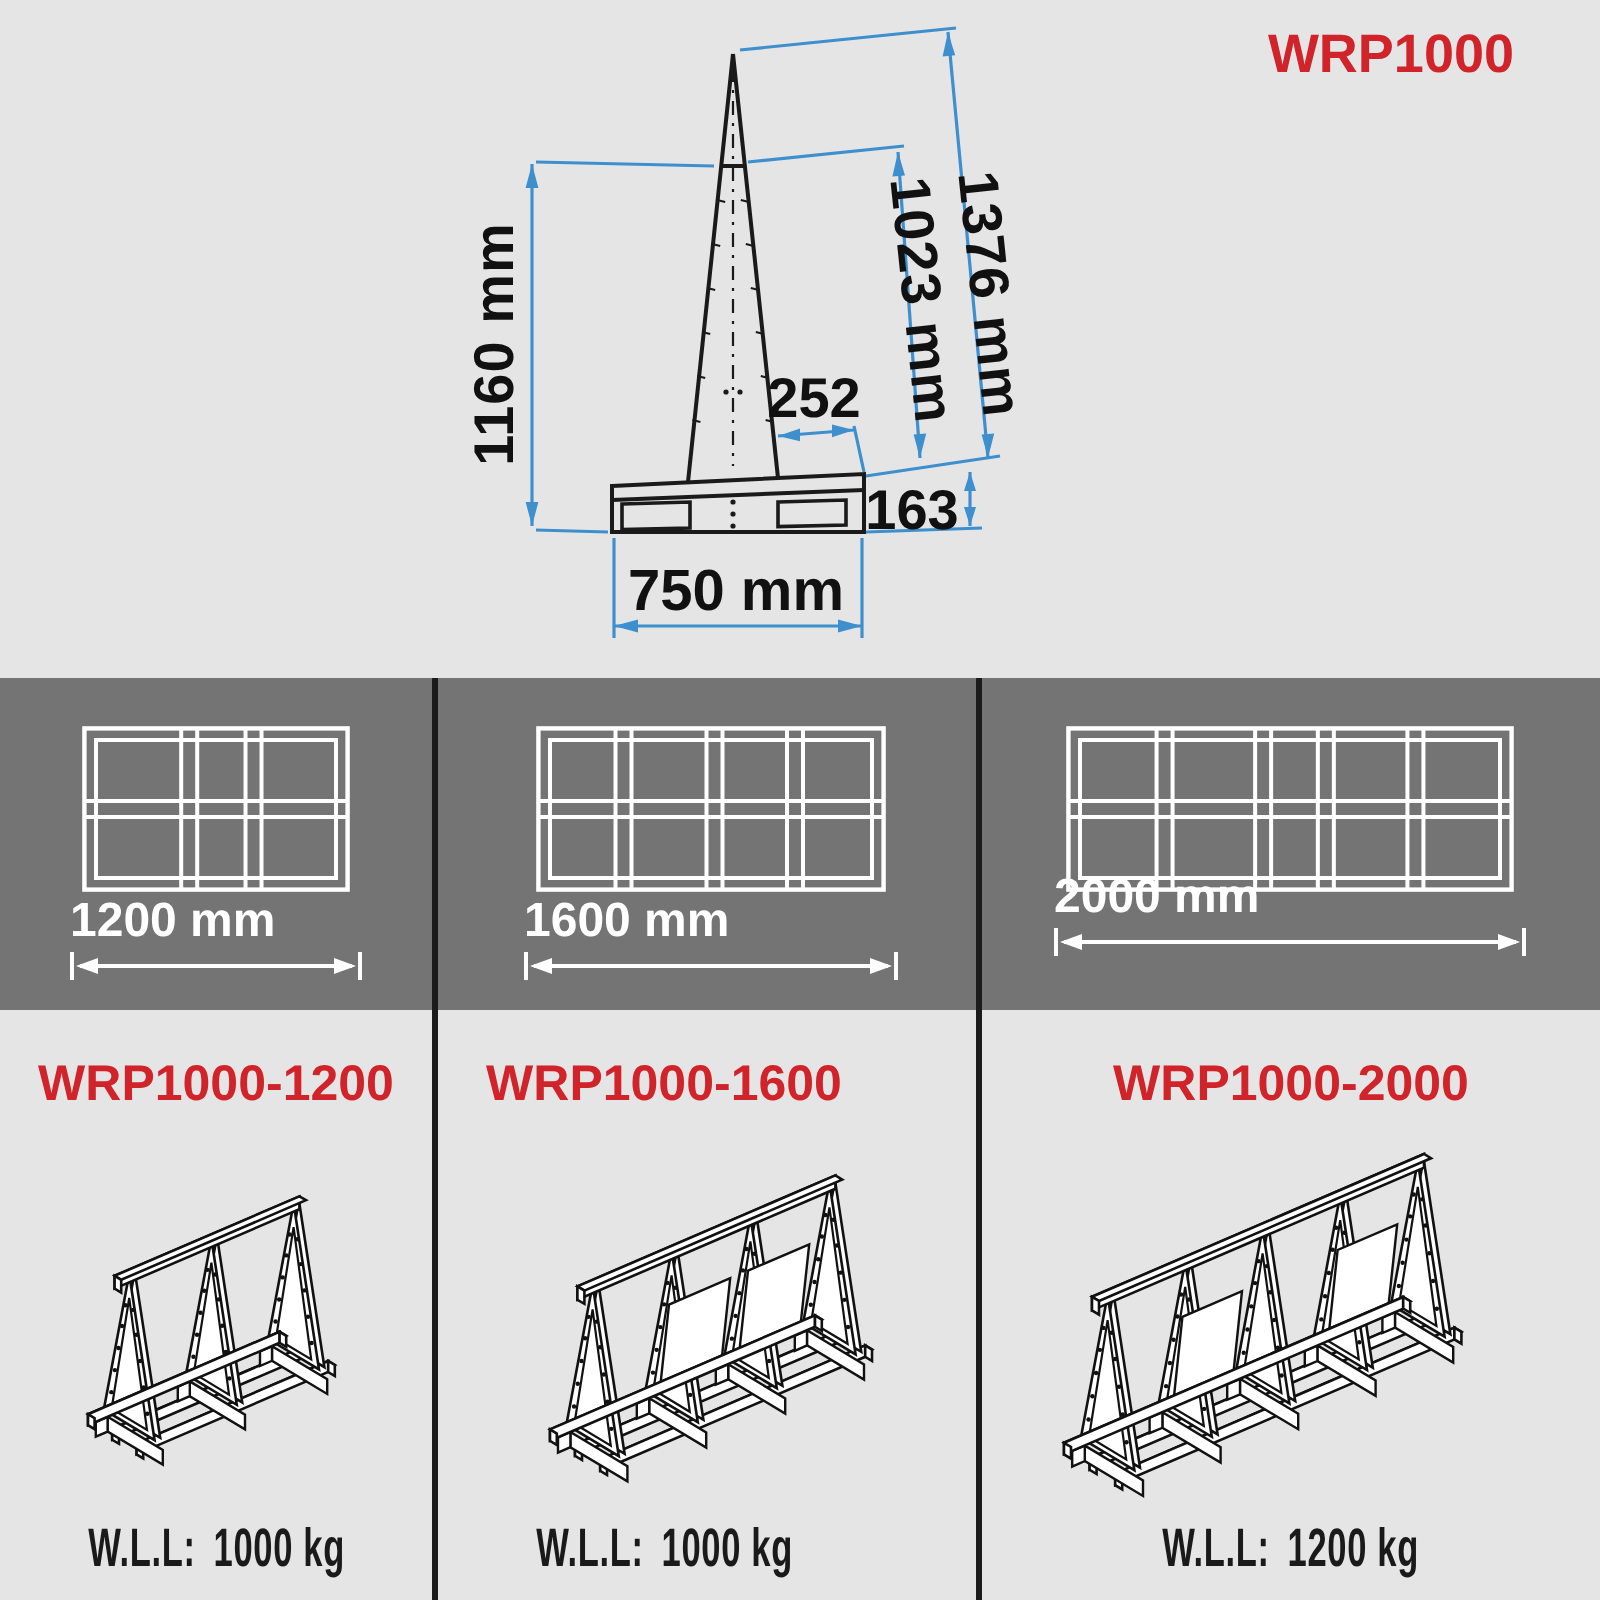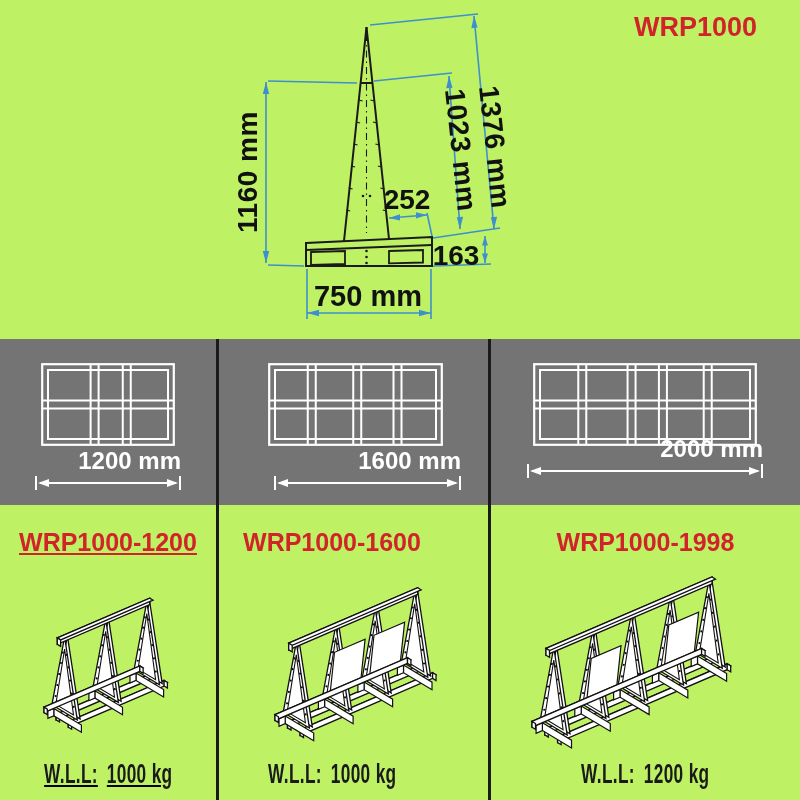--- a/index.html
+++ b/index.html
@@ -1,43 +1,43 @@
 <!DOCTYPE html>
 <html><head>
 <meta charset="utf-8">
 <style>
   html,body{margin:0;padding:0;background:#fff;}
-  .page{position:relative;width:800px;height:800px;background:#bef264;overflow:hidden;
+  .page{position:relative;width:800px;height:800px;background:#e5e5e5;overflow:hidden;
         font-family:"Liberation Sans",sans-serif;}
   .brand-title{position:absolute;top:12px;right:43px;font:bold 27px "Liberation Sans",sans-serif;
         color:#d1232a;letter-spacing:0;}
   
   .xsec{position:absolute;left:0;top:0;}
   .xsec text{font-family:"Liberation Sans",sans-serif;font-weight:bold;fill:#111;}
   
   .band{position:absolute;left:0;top:339px;width:800px;height:166px;background:#747474;}
   .tv-svg{position:absolute;}
   .tvdim{position:absolute;}
-  .tvdim-text{display:block;text-align:right;color:#fff;
+  .tvdim-text{display:block;text-align:left;color:#fff;
         font:bold 24px "Liberation Sans",sans-serif;margin:0 0 1px 0;}
   .tvdim-line{position:relative;height:14px;}
   .tvdim-line .h{position:absolute;left:5px;right:5px;top:6px;height:2px;background:#fff;}
   .tvdim-line .tick-l{position:absolute;left:0;top:0;width:2px;height:14px;background:#fff;}
   .tvdim-line .tick-r{position:absolute;right:0;top:0;width:2px;height:14px;background:#fff;}
   .tvdim-line .arr-l{position:absolute;left:3px;top:3px;width:0;height:0;
         border-top:4px solid transparent;border-bottom:4px solid transparent;border-right:11px solid #fff;}
   .tvdim-line .arr-r{position:absolute;right:3px;top:3px;width:0;height:0;
         border-top:4px solid transparent;border-bottom:4px solid transparent;border-left:11px solid #fff;}
   
   .divider{position:absolute;top:339px;width:3px;height:461px;background:#1b1b1b;}
   .div-1{left:216px;} .div-2{left:488px;}
   
   .model-label{position:absolute;top:528px;height:30px;line-height:30px;text-align:center;
         font:bold 25px "Liberation Sans",sans-serif;color:#d1232a;}
-  .col-1{left:0;width:216px;text-decoration:underline;} .col-2{left:219px;width:226px;} .col-3{left:491px;width:309px;}
+  .col-1{left:0;width:216px;} .col-2{left:219px;width:226px;} .col-3{left:491px;width:309px;}
   .iso{position:absolute;}
   .wll{position:absolute;top:758px;height:32px;display:flex;align-items:center;justify-content:center;}
   .wll-inner{display:inline-flex;gap:14px;transform:scaleX(0.64);transform-origin:center;
         font:bold 27px "Liberation Sans",sans-serif;color:#1a1a1a;letter-spacing:0.5px;white-space:nowrap;}
 </style>
 </head>
 <body>
 
 <div class="page">
 
@@ -144,21 +144,21 @@
     <div class="tvdim" style="left:35px;top:108px;width:146px">
       <span class="tvdim-text">1200 mm</span>
       <div class="tvdim-line">
         <span class="tick-l"></span>
           <span class="arr-l"></span>
         <span class="h"></span>
         <span class="arr-r"></span>
           <span class="tick-r"></span>
       </div>
     </div>
-    <div class="tvdim" style="left:274px;top:108px;width:187px">
+    <div class="tvdim" style="left:262px;top:108px;width:187px">
       <span class="tvdim-text">1600 mm</span>
       <div class="tvdim-line">
         <span class="tick-l"></span>
           <span class="arr-l"></span>
         <span class="h"></span>
         <span class="arr-r"></span>
           <span class="tick-r"></span>
       </div>
     </div>
     <div class="tvdim" style="left:527px;top:96px;width:236px">
@@ -171,21 +171,21 @@
           <span class="tick-r"></span>
       </div>
     </div>
   </div>
 
   <div class="divider div-1"></div>
   <div class="divider div-2"></div>
 
   <div class="model-label col-1">WRP1000-1200</div>
   <div class="model-label col-2">WRP1000-1600</div>
-  <div class="model-label col-3">WRP1000-1998</div>
+  <div class="model-label col-3">WRP1000-2000</div>
 
   <svg id="iso0" class="iso" style="left:30px;top:572px" width="150" height="170" viewBox="0 0 150 170">
       <path d="M38.3,149.7 L134.1,108.5 L137.4,110.5 L41.6,151.7 Z" fill="#fff" stroke="#111" stroke-width="1.3"></path>
       <path d="M38.3,149.7 L134.1,108.5 L134.1,114.0 L38.3,155.2 Z" fill="#fff" stroke="#111" stroke-width="1.3"></path>
       <path d="M134.1,108.5 L137.4,110.5 L137.4,116.0 L134.1,114.0 Z" fill="#fff" stroke="#111" stroke-width="1.3"></path>
       <path d="M38.3,149.7 L41.6,151.7 L41.6,157.2 L38.3,155.2 Z" fill="#fff" stroke="#111" stroke-width="1.3"></path>
       <path d="M26.1,142.4 L122.0,101.2 L125.3,103.2 L29.5,144.4 Z" fill="#fff" stroke="#111" stroke-width="1.3"></path>
       <path d="M26.1,142.4 L122.0,101.2 L122.0,106.7 L26.1,147.9 Z" fill="#fff" stroke="#111" stroke-width="1.3"></path>
       <path d="M122.0,101.2 L125.3,103.2 L125.3,108.7 L122.0,106.7 Z" fill="#fff" stroke="#111" stroke-width="1.3"></path>
       <path d="M26.1,142.4 L29.5,144.4 L29.5,149.9 L26.1,147.9 Z" fill="#fff" stroke="#111" stroke-width="1.3"></path>

